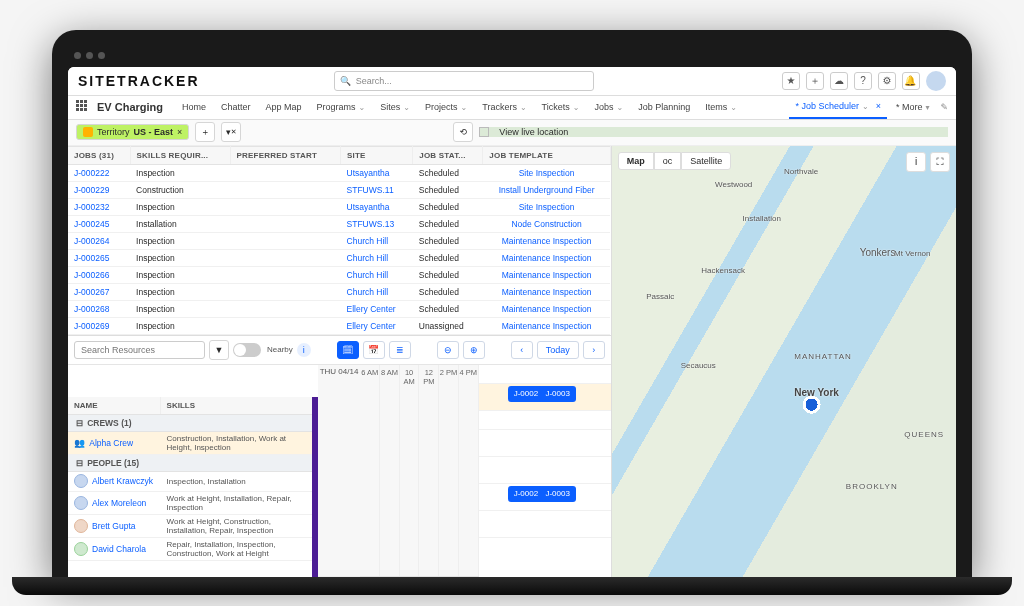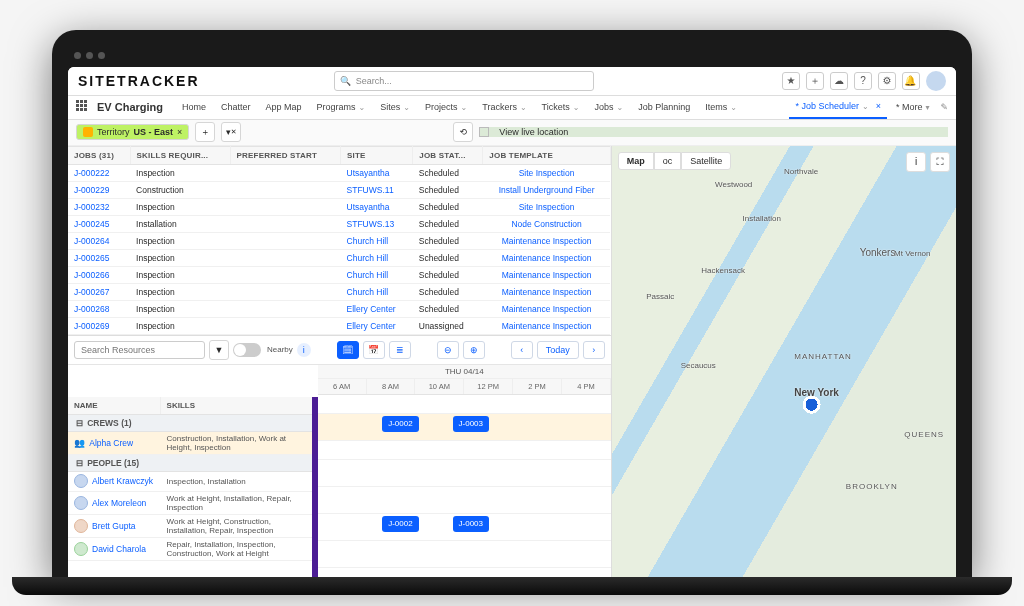--- a/index.html
+++ b/index.html
@@ -135,21 +135,21 @@
   }
   .rrow { display:flex; border-bottom:1px solid #f0f0f0; align-items:center; min-height:20px;}
   .rrow.sel { background:#fff4df; }
   .rrow .n { flex:0 0 38%; padding:2px 6px; display:flex; align-items:center; gap:4px; }
   .rrow .s { flex:1; padding:2px 6px; font-size:8px; color:#555;}
   .av { width:14px; height:14px; border-radius:50%; background:#c7d7ef; border:1px solid #9ab6e0; flex-shrink:0;}
   .av.b{background:#efd7c7;border-color:#e0b69a;}
   .av.g{background:#cfe9cf;border-color:#9ad29a;}
   .rrow .n .lk2{ color:#0b5fff; font-size:8.5px;}
   
-  .tcol { flex:1; display:flex; flex-direction:column; overflow:hidden;}
+  .tcol { flex:1; display:flex; flex-direction:row; overflow:hidden;}
   .tdate { text-align:center; font-size:8px; color:#555; background:#f7f7f7; border-bottom:1px solid #eee; padding:2px;}
   .thdr { display:flex; background:#f7f7f7; border-bottom:1px solid #e3e3e3;}
   .thdr div { flex:1; text-align:center; font-size:7.5px; color:#666; padding:3px 0; border-right:1px solid #eee;}
   .tbody { flex:1; position:relative;}
   .lane { height:27px; border-bottom:1px solid #f0f0f0; position:relative;}
   .lane.sel { background:#fff4df; }
   .card {
     position:absolute; top:2px; height:16px; background:#0b5fff; color:#fff;
     font-size:8px; border-radius:3px; display:flex; align-items:center; justify-content:center;
     padding:0 6px;

